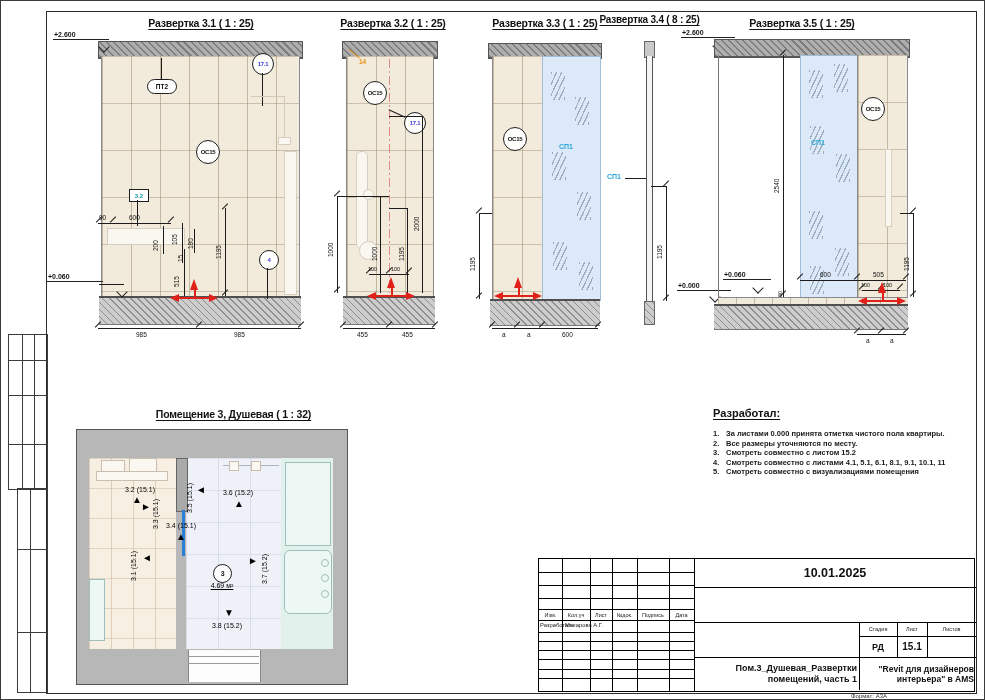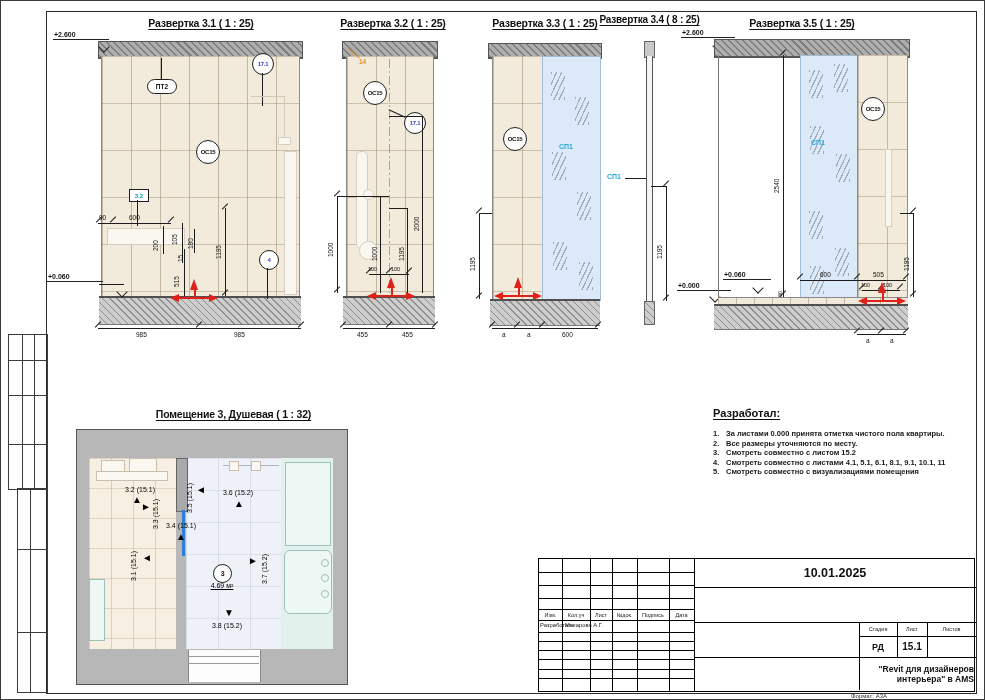--- a/index.html
+++ b/index.html
@@ -419,17 +419,18 @@
     <div class="abs tbl" style="left:388px;top:63px;width:1px;height:35px"></div>
     <div class="abs tbl" style="left:320px;top:77px;width:117px;height:1px"></div>
 
     <div class="abs tbc tbbold" style="left:155px;top:0;width:282px;height:28px;font-size:12.5px">10.01.2025</div>
     <div class="abs tbc tbsmall" style="left:320px;top:63px;width:38px;height:14px">Стадия</div>
     <div class="abs tbc tbsmall" style="left:358px;top:63px;width:30px;height:14px">Лист</div>
     <div class="abs tbc tbsmall" style="left:388px;top:63px;width:49px;height:14px">Листов</div>
     <div class="abs tbc tbbold" style="left:320px;top:77px;width:38px;height:21px;font-size:9px">РД</div>
     <div class="abs tbc tbbold" style="left:358px;top:77px;width:30px;height:21px;font-size:10px">15.1</div>
     <div class="abs tbc tbbold" style="left:388px;top:77px;width:49px;height:21px;font-size:9px"></div>
+    <div class="abs tbc tbbold" style="left:157px;top:98px;width:161px;height:34px;font-size:9px;line-height:11px">Пом.3_Душевая_Развертки помещений, часть 1</div>
     <div class="abs tbc tbbold" style="left:322px;top:98px;width:113px;height:34px;font-size:8.5px;line-height:10.5px">"Revit для дизайнеров интерьера" в AMS</div>
   </div>
   <div class="abs" style="left:850px;top:692px;font-size:6px;color:#333">Формат: А3А</div>
 
 </div>
 
 </body></html>

